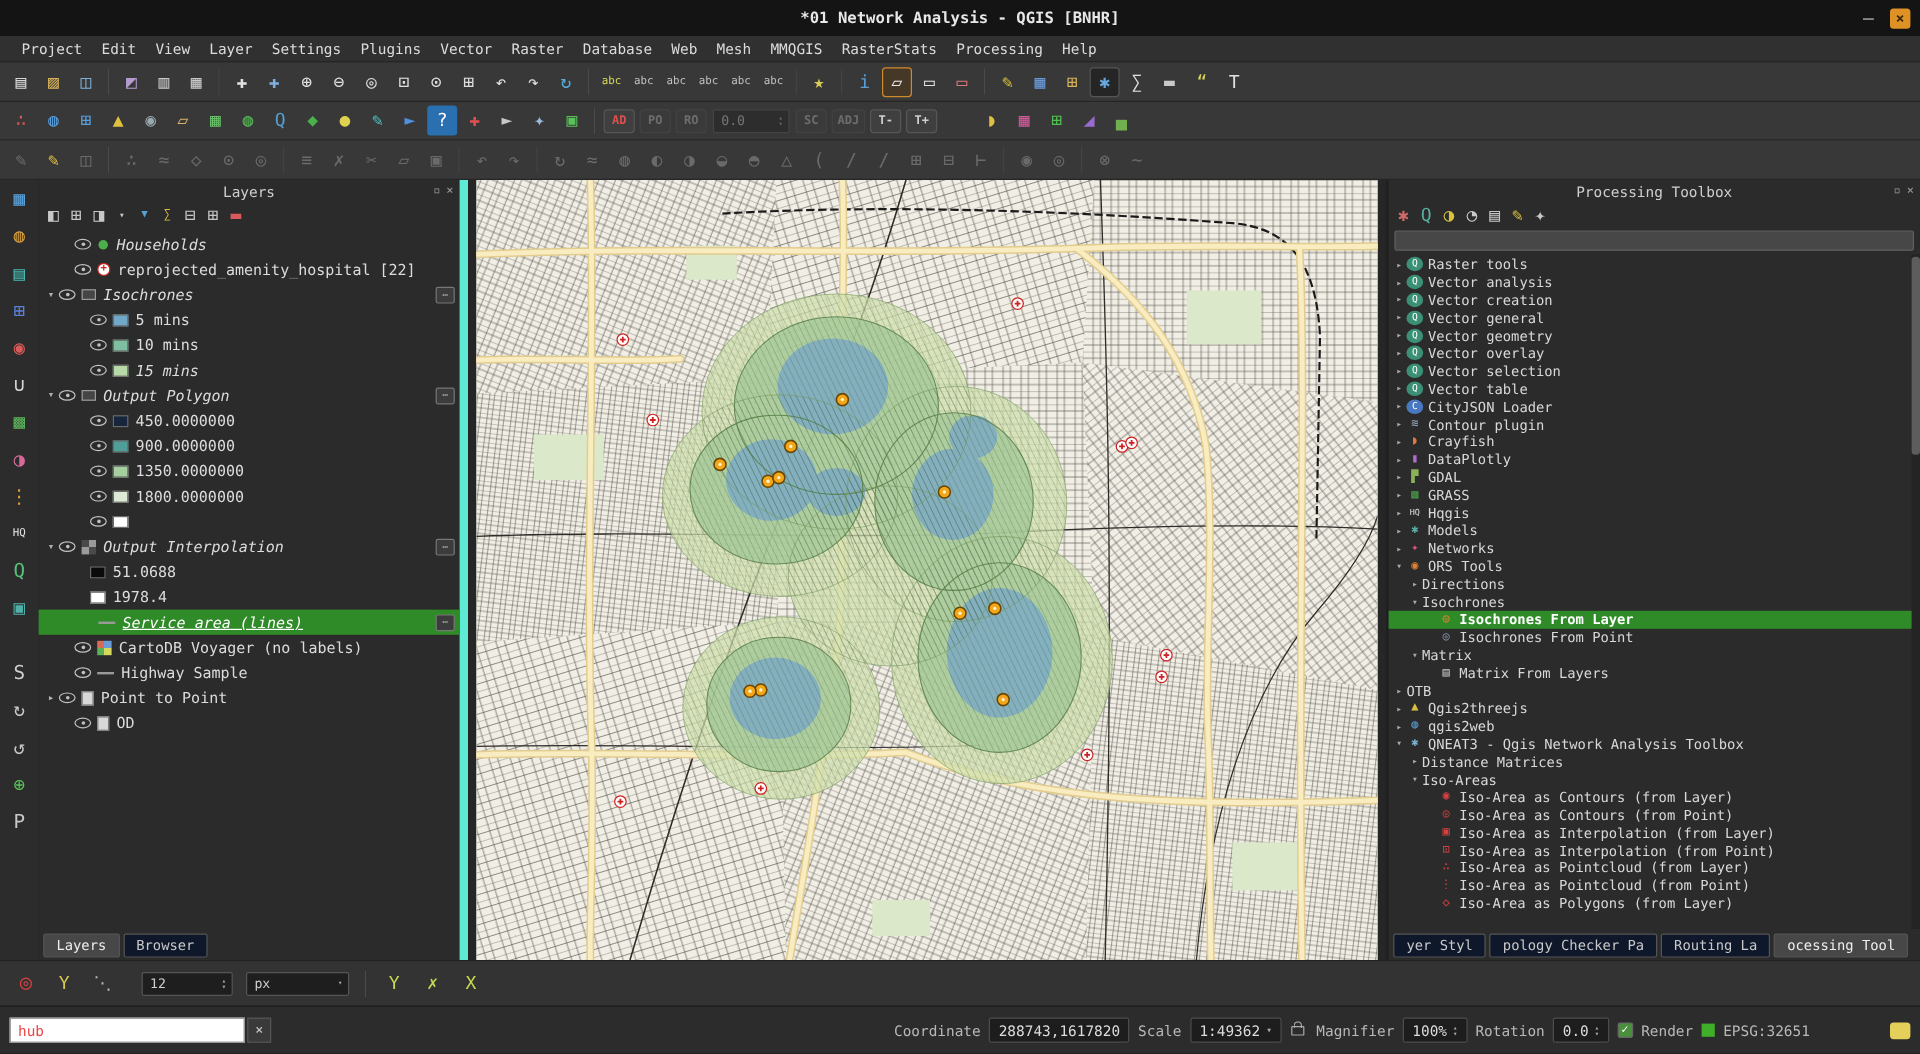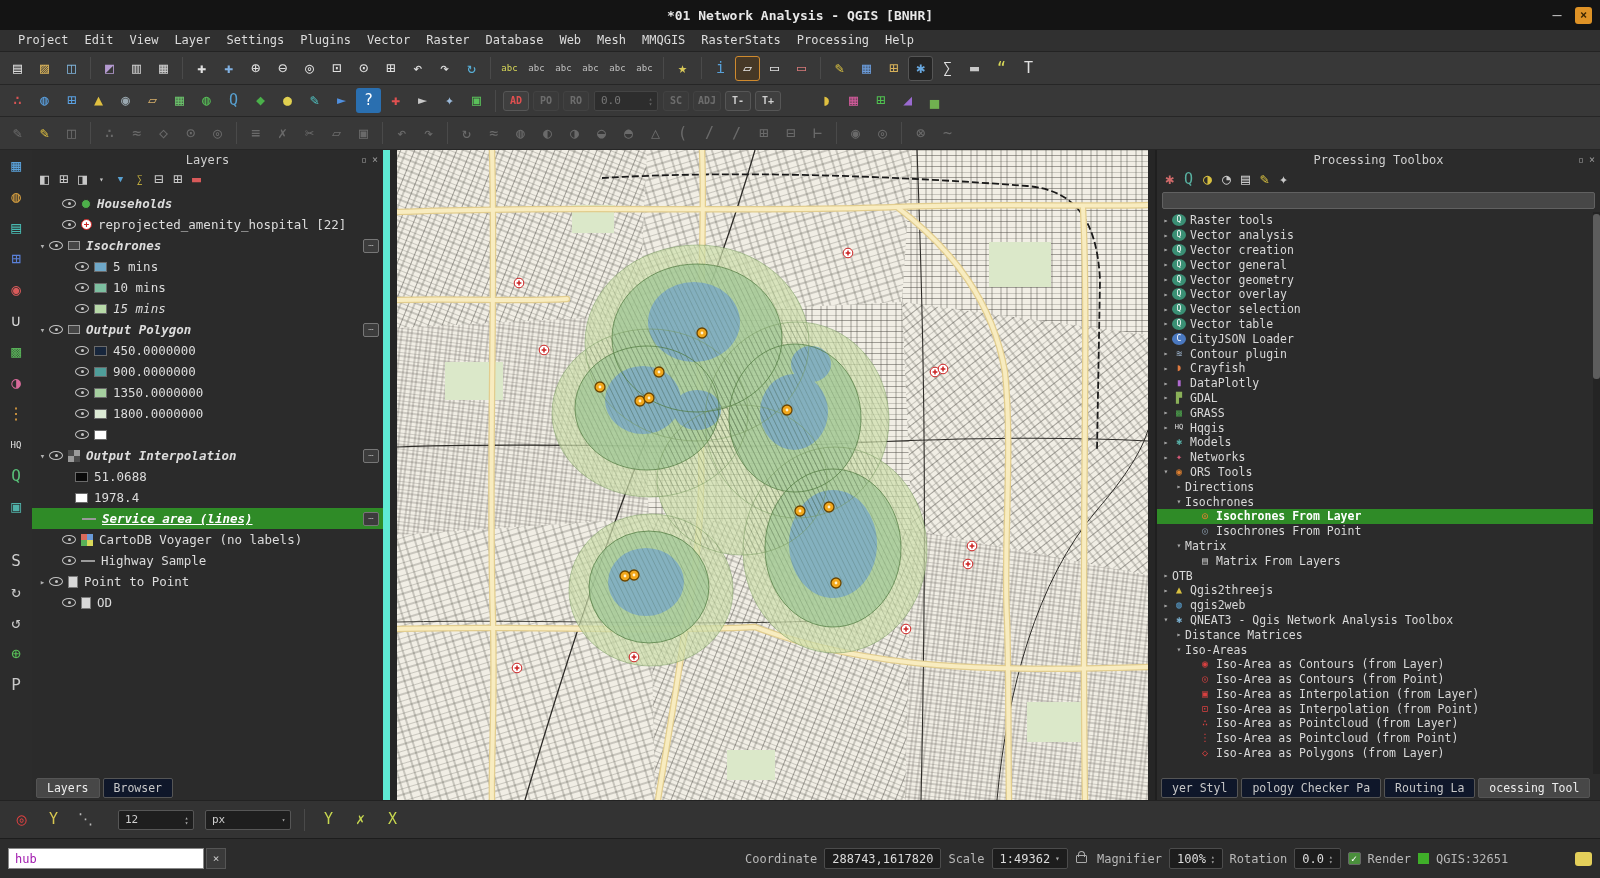--- a/index.html
+++ b/index.html
@@ -4,21 +4,21 @@
 <style>
 *{box-sizing:border-box;margin:0;padding:0}
 html,body{margin:0;padding:0;background:#1c1c1c}
 body{width:1600px;height:878px;overflow:hidden;font-family:"DejaVu Sans Mono",monospace}
 .app{position:relative;width:1600px;height:878px;background:#2a2a2a;color:#d6d6d6}
 .titlebar{height:30px;background:#141414;display:flex;align-items:center;justify-content:center;position:relative}
 .title{font-size:13px;color:#e8e8e8;font-weight:bold;font-family:"DejaVu Sans Mono",monospace}
 .win-controls{position:absolute;right:8px;top:0;height:30px;display:flex;align-items:center;gap:10px}
 .win-min{color:#bbb;font-size:15px;width:16px;text-align:center}
 .win-close{width:17px;height:17px;background:#de9226;border-radius:3px;color:#3c2703;font-size:12px;line-height:17px;text-align:center;font-weight:bold}
-.menubar{height:22px;background:#303030;display:flex;align-items:flex-end;padding-left:10px;border-bottom:1px solid #232323}
+.menubar{height:22px;background:#303030;display:flex;align-items:center;padding-left:10px;border-bottom:1px solid #232323}
 .menu-item{font-size:12px;color:#dcdcdc;padding:0 8px;height:22px;line-height:22px;white-space:nowrap}
 .toolbar{display:flex;align-items:center;background:#383838;border-bottom:1px solid #262626;padding:0 4px;overflow:hidden}
 #toolbar-row-1{height:33px}
 #toolbar-row-2{height:32px}
 #toolbar-row-3{height:33px}
 .tb-btn{width:25px;height:25px;border-radius:3px;display:flex;align-items:center;justify-content:center;margin:0 1px;flex:none}
 .tb-glyph{font-size:15px;line-height:1}
 .tb-btn.dim{opacity:.35}
 .tb-btn.sel{border:1px solid #cf8a2e;background:#463826}
 .tb-btn.pressed{background:#252525;border:1px solid #555}
@@ -49,41 +49,41 @@
 .lsym{margin-right:6px;flex:none;display:flex;align-items:center;justify-content:center}
 .sym-square{width:13px;height:10px;border:1px solid #6a6a6a}
 .sym-circle{width:10px;height:10px;border-radius:50%;border:1px solid #2a2a2a}
 .sym-line{width:14px;height:2px;background:#9a9a9a}
 .sym-marker{width:11px;height:11px;border-radius:50%;background:#fff;border:1px solid #cc2222;color:#cc2222;font-size:9px;font-weight:bold;line-height:1}
 .sym-raster{width:12px;height:12px;background:conic-gradient(#6a9ad8 0 25%,#d8d85a 0 50%,#58b058 0 75%,#d86a5a 0)}
 .sym-raster.gray{background:conic-gradient(#9a9a9a 0 25%,#4a4a4a 0 50%,#9a9a9a 0 75%,#4a4a4a 0)}
 .sym-group{width:12px;height:9px;border:1px solid #9a9a9a;background:#454545}
 .sym-notebook{width:10px;height:12px;background:#d8d8d8;border:1px solid #7a7a7a}
 .llabel{white-space:nowrap;overflow:hidden}
-.llabel.b{font-weight:bold}
+.llabel.b{font-weight:normal}
 .llabel.i{font-style:italic}
 .llabel.u{text-decoration:underline}
 .lrow.lsel{background:#2f8b27;color:#fff}
 .lbadge{margin-left:auto;width:16px;height:14px;border:1px solid #777;background:#3c3c3c;border-radius:2px;color:#bbb;font-size:8px;display:flex;align-items:center;justify-content:center;flex:none}
 .panel-tabs{height:24px;display:flex;align-items:center;padding-left:4px;gap:3px;flex:none}
 .ptab{font-size:11.5px;color:#c8c8c8;padding:2px 10px;border:1px solid #555;background:#0f172a;border-radius:2px;white-space:nowrap;overflow:hidden}
 .ptab.active{background:#474747;color:#eee}
 .search-box{height:17px;margin:2px 5px 4px 5px;background:#474747;border:1px solid #616161;border-radius:2px;flex:none}
 .proc-tree{flex:1;overflow:hidden}
 .prow{height:14.8px;display:flex;align-items:center;font-size:11.5px;color:#d8d8d8;white-space:nowrap;overflow:hidden}
 .prow .expander{width:12px;text-align:center;font-size:8px;color:#aaa;flex:none}
 .picon{width:14px;height:12px;display:flex;align-items:center;justify-content:center;font-size:10px;margin-right:4px;flex:none;border-radius:50%;line-height:1}
 .prow.psel{background:#2f8b27;color:#fff;font-weight:bold}
 .proc-scrollbar{position:absolute;right:0;top:62px;bottom:26px;width:7px;background:#242424}
 .proc-thumb{position:absolute;top:2px;left:0;width:7px;height:165px;background:#5d5d5d;border-radius:3px}
 .map-wrap{width:751px;height:650px;margin:0 7px;background:#f1eee5;flex:none}
 .label-toolbar{height:38px;background:#333;border-top:1px solid #222;display:flex;align-items:center;padding-left:8px;gap:5px}
 .statusbar{height:40px;background:#2c2c2c;border-top:1px solid #1d1d1d;display:flex;align-items:center;padding:0 8px;gap:7px;font-size:12px;color:#b8b8b8}
 .locator{display:flex;align-items:center;flex:none}
-.locator input{width:196px;height:21px;background:#fff;border:1px solid #888;color:#a21caf;font-size:12px;padding:0 6px;font-family:"DejaVu Sans Mono",monospace}
+.locator input{width:196px;height:21px;background:#fff;border:1px solid #888;color:#ef4444;font-size:12px;padding:0 6px;font-family:"DejaVu Sans Mono",monospace}
 .locator .clear{width:20px;height:21px;background:#3a3a3a;border:1px solid #555;color:#ccc;display:flex;align-items:center;justify-content:center;font-size:11px;margin-left:2px}
 .sb-spacer{width:505px;flex:none}
 .sb-label{flex:none;white-space:nowrap}
 .sb-box{background:#1d1d1d;border:1px solid #4c4c4c;color:#dcdcdc;padding:1px 7px;font-size:12px;border-radius:2px;flex:none;display:flex;align-items:center;gap:5px;height:21px}
 .combo-arrow{font-size:8px;color:#aaa}
 .mini-arrows{display:flex;flex-direction:column;font-size:6px;line-height:5px;color:#aaa}
 .mini-arrows i{font-style:normal}
 .lock{width:11px;height:8px;border:1px solid #aaa;border-radius:1px;position:relative;margin:0 3px 0 1px;flex:none}
 .lock::before{content:"";position:absolute;left:1.5px;top:-5px;width:5px;height:5px;border:1.4px solid #aaa;border-bottom:none;border-radius:4px 4px 0 0}
 .checkbox{width:13px;height:13px;background:#4a8f3c;border:1px solid #666;border-radius:2px;color:#fff;font-size:10px;display:flex;align-items:center;justify-content:center;flex:none}
@@ -1153,16 +1153,16 @@
     <div class="sb-box">
       <span>0.0</span>
       <span class="mini-arrows">
           <i>▴</i>
           <i>▾</i>
         </span>
     </div>
     <div class="checkbox">✓</div>
     <span class="sb-label">Render</span>
     <div class="crs-chip"></div>
-    <span class="sb-label">QGIS:32651</span>
+    <span class="sb-label">EPSG:32651</span>
     <div class="msg-bubble"></div>
   </div>
 </div>
 
 </body></html>

